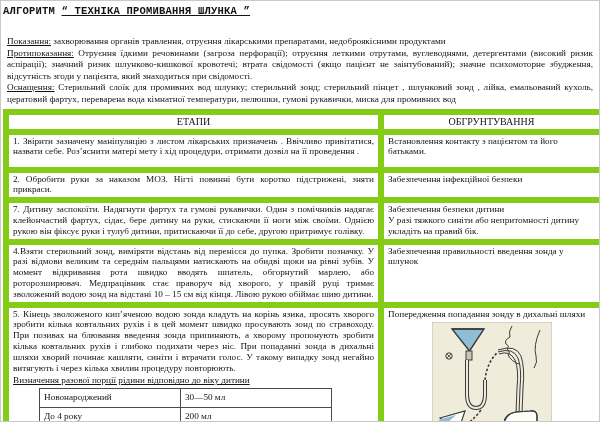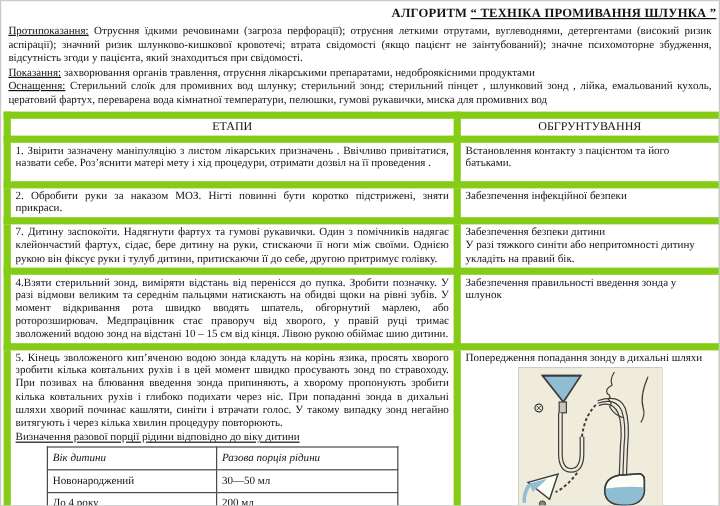--- a/index.html
+++ b/index.html
@@ -3,22 +3,22 @@
 <meta charset="utf-8">
 <style>
   html,body{margin:0;padding:0;background:#fff;}
   .page{
     width:600px;height:422px;box-sizing:border-box;
     background:#fff;border:1px solid #c9c9c9;
     font-family:"Liberation Serif","DejaVu Serif",serif;
     color:#141414;overflow:hidden;padding:3px 2px 0 2px;
   }
   .title{
-    text-align:right;font-weight:bold;font-size:10.5px;line-height:13px;
-    letter-spacing:.2px;margin:1px 0 2px 0;
+    text-align:left;font-weight:bold;font-size:10.5px;line-height:13px;
+    letter-spacing:.2px;margin:1px 0 18px 0;font-family:Liberation Mono, monospace;
   }
   .u{text-decoration:underline;}
   .para{
     font-size:9.2px;line-height:11.6px;text-align:justify;margin:0 4px;
   }
   table.main{
     border-collapse:collapse;width:596px;table-layout:fixed;margin-top:3px;
   }
   table.main td{
     border:6px solid #84cc16;vertical-align:top;
@@ -45,23 +45,23 @@
   .caption{text-align:left;line-height:10.8px;}
   svg{display:block;margin:0 auto;}
 </style>
 </head>
 <body>
 
 <div class="page">
 
   <div class="title"><span>АЛГОРИТМ</span> <span class="u">“ ТЕХНІКА ПРОМИВАННЯ ШЛУНКА ”</span></div>
 
+  <p class="para"><span class="u">Показання:</span><span> захворювання органів травлення, отруєння лікарськими препаратами, недоброякісними продуктами</span></p>
+
   <p class="para"><span class="u">Протипоказання:</span><span> Отруєння їдкими речовинами (загроза перфорації); отруєння леткими отрутами, вуглеводнями, детергентами (високий ризик аспірації); значний ризик шлунково-кишкової кровотечі; втрата свідомості (якщо пацієнт не заінтубований); значне психомоторне збудження, відсутність згоди у пацієнта, який знаходиться при свідомості.</span></p>
-
-  <p class="para"><span class="u">Показання:</span><span> захворювання органів травлення, отруєння лікарськими препаратами, недоброякісними продуктами</span></p>
 
   <p class="para"><span class="u">Оснащення:</span><span> Стерильний слоїк для промивних вод шлунку; стерильний зонд; стерильний пінцет , шлунковий зонд , лійка, емальований кухоль, цератовий фартух,  переварена вода кімнатної температури, пелюшки, гумові рукавички, миска для промивних вод</span></p>
 
   <table class="main">
     <colgroup>
         <col class="c1">
         <col class="c2">
       </colgroup>
     <tbody>
       <tr class="head">
@@ -101,24 +101,20 @@
       <tr>
         <td>
           <div>5. Кінець зволоженого кип’яченою водою зонда кладуть на корінь язика, просять хворого зробити кілька ковтальних рухів і в цей момент швидко просувають зонд по стравоходу. При позивах на блювання введення зонда припиняють, а хворому пропонують зробити кілька ковтальних рухів і глибоко подихати  через ніс. При попаданні зонда в дихальні шляхи хворий починає кашляти, синіти і втрачати голос. У такому випадку зонд негайно витягують і через кілька хвилин процедуру повторюють.</div>
           <div class="dose-heading u">Визначення разової порції рідини відповідно до віку дитини</div>
           <table class="dose">
             <colgroup>
                 <col class="d1">
                 <col class="d2">
               </colgroup>
             <tbody>
-              <tr class="dhead">
-                <td>Вік дитини</td>
-                <td>Разова порція рідини</td>
-              </tr>
               <tr>
                 <td>Новонароджений</td>
                 <td>30—50 мл</td>
               </tr>
               <tr>
                 <td>До 4 року</td>
                 <td>200 мл</td>
               </tr>
               <tr>
                 <td>Після 1 року життя</td>

